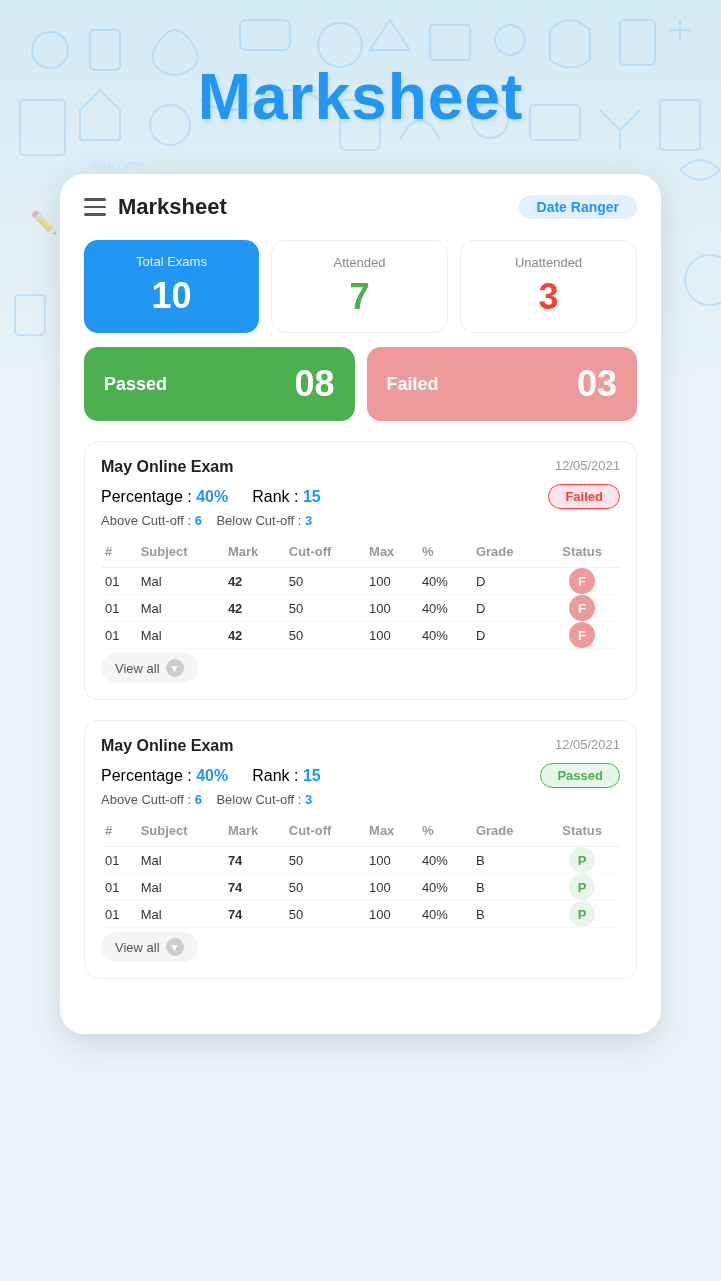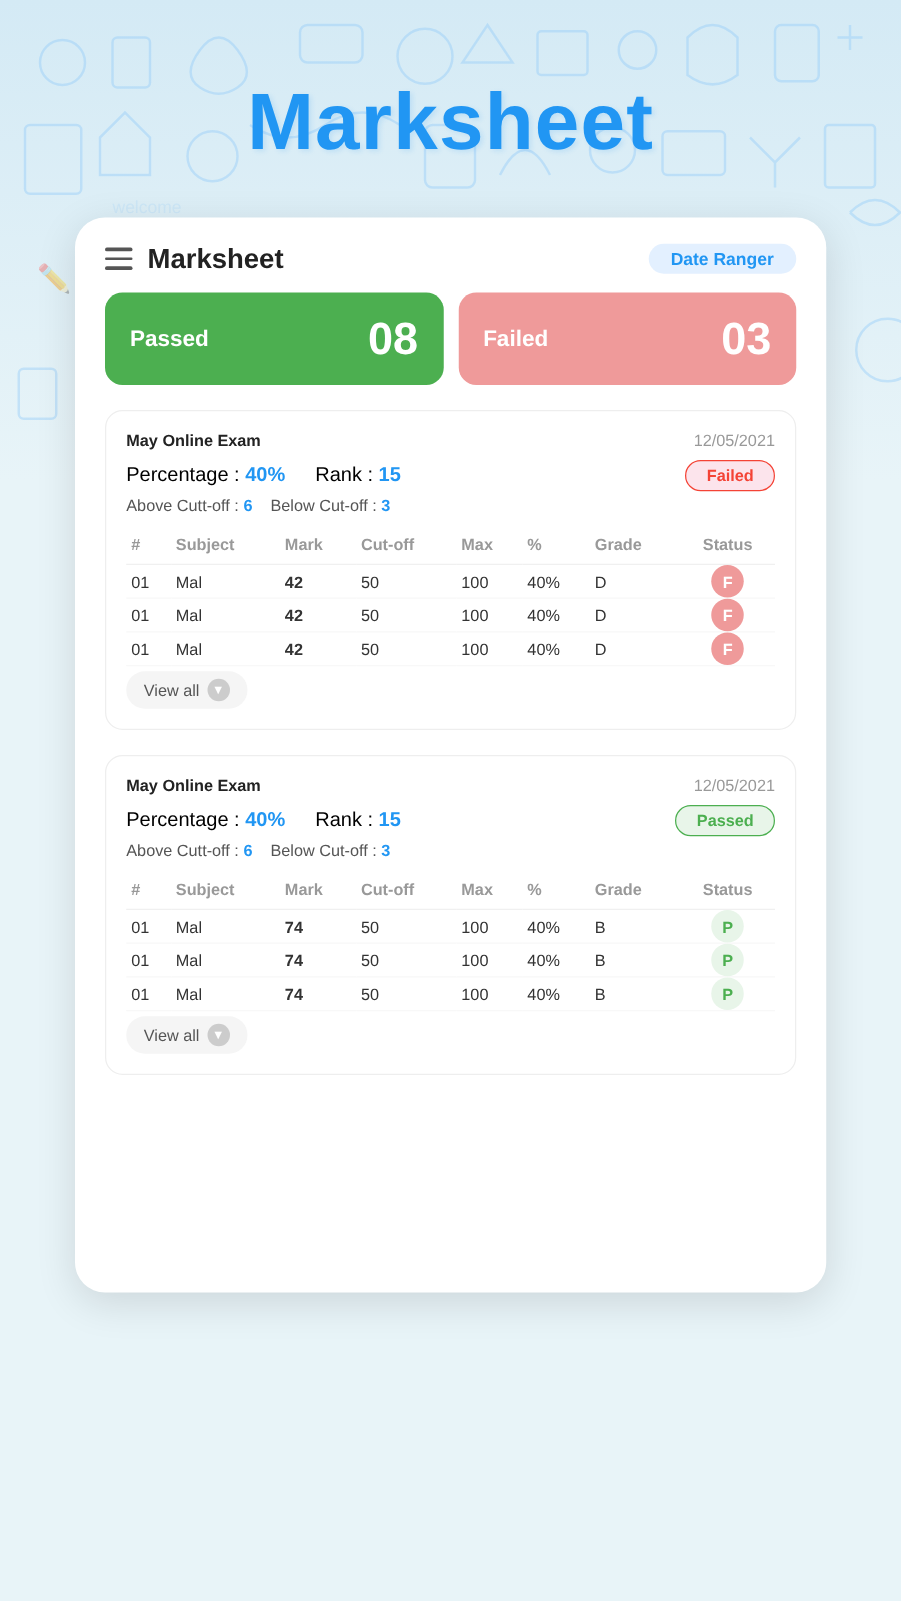--- a/index.html
+++ b/index.html
@@ -186,21 +186,21 @@
     }
 
     .exam-header {
       display: flex;
       justify-content: space-between;
       align-items: flex-start;
       margin-bottom: 8px;
     }
 
     .exam-name {
-      font-size: 13px;
+      font-size: 16px;
       font-weight: 700;
       color: #222;
     }
 
     .exam-date {
       font-size: 13px;
       color: #999;
     }
 
     .exam-meta {
@@ -406,20 +406,34 @@
       <div class="hamburger">
         <span></span>
         <span></span>
         <span></span>
       </div>
       <span class="card-title">Marksheet</span>
       <button class="date-ranger-btn">Date Ranger</button>
     </div>
 
 
+    <div class="stats-row">
+      <div class="stat-card total">
+        <div class="stat-label">Total Exams</div>
+        <div class="stat-value">10</div>
+      </div>
+      <div class="stat-card bordered attended">
+        <div class="stat-label">Attended</div>
+        <div class="stat-value">7</div>
+      </div>
+      <div class="stat-card bordered unattended">
+        <div class="stat-label">Unattended</div>
+        <div class="stat-value">3</div>
+      </div>
+    </div>
 
     <div class="pf-row">
       <div class="pf-card passed">
         <span class="pf-label">Passed</span>
         <span class="pf-value">08</span>
       </div>
       <div class="pf-card failed">
         <span class="pf-label">Failed</span>
         <span class="pf-value">03</span>
       </div>

